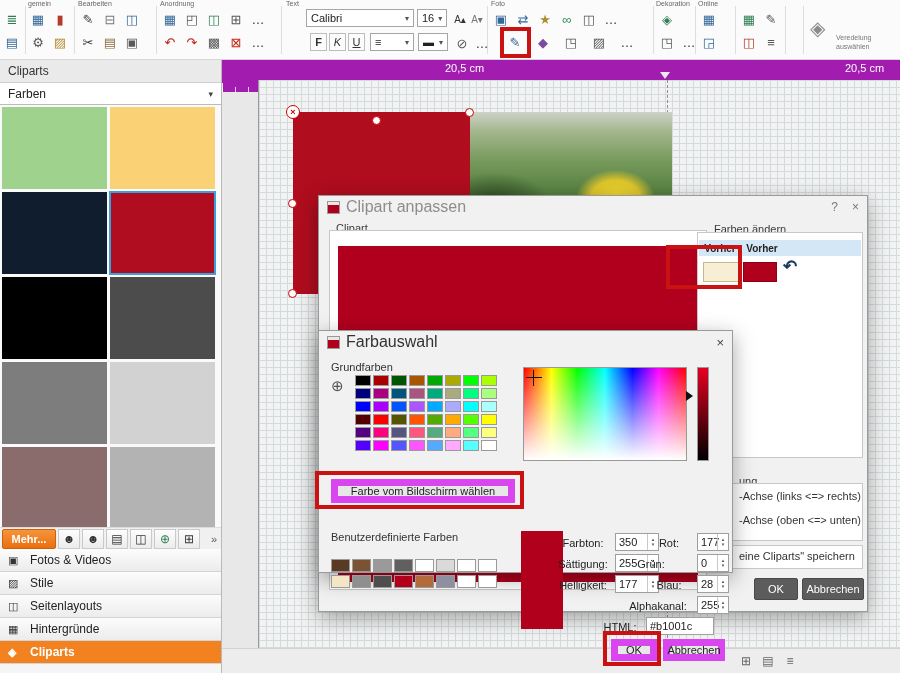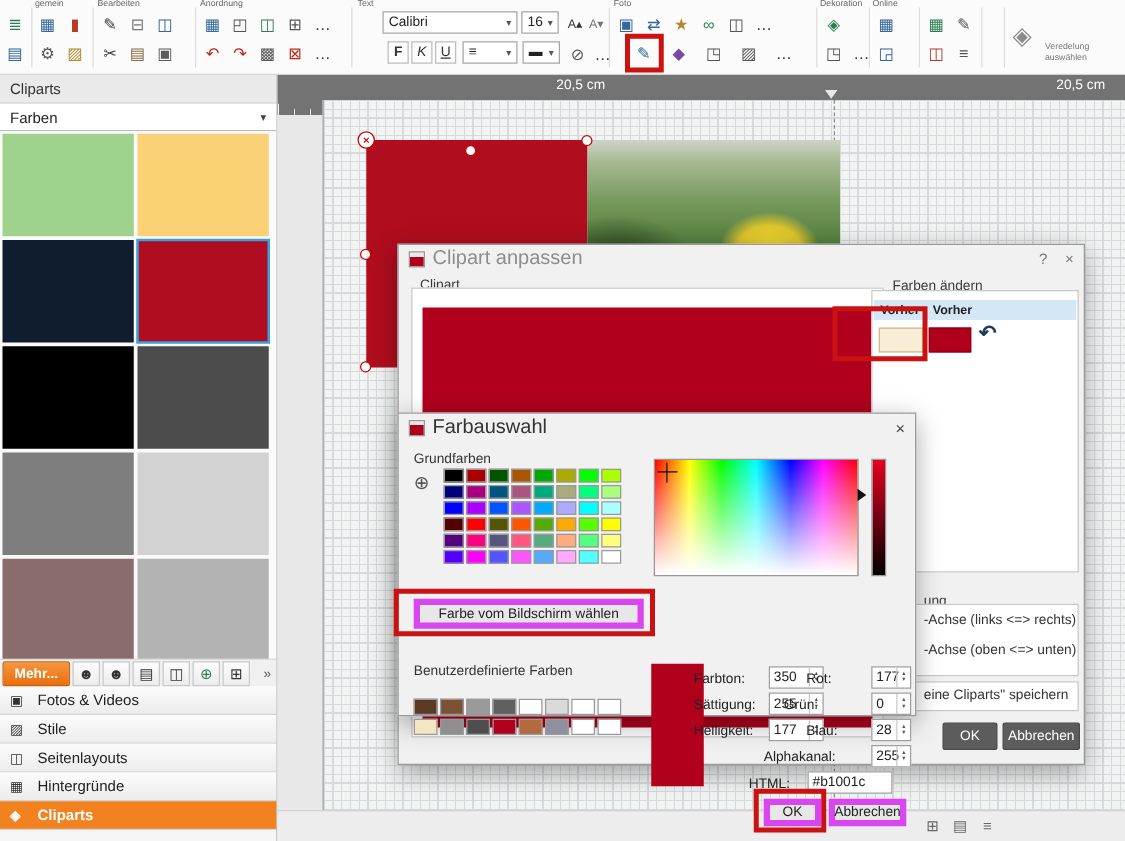--- a/index.html
+++ b/index.html
@@ -28,21 +28,21 @@
 .more-btn{width:54px;height:20px;background:linear-gradient(#f6953c,#e96f10);color:#f
 fff;color:#fff;border:1px solid #d05f08;font-size:11px;font-weight:bold;border-radius:2px}
 .mic{width:22px;height:20px;display:flex;align-items:center;justify-content:center;border:1px solid #c9c9c9;background:linear-gradient(#fdfdfd,#ececec);font-size:12px}
 .more-expand{margin-left:auto;font-size:11px;color:#555;padding-right:2px}
 .nav-item{height:23px;display:flex;align-items:center;gap:8px;padding-left:8px;background:linear-gradient(#fcfcfc,#ececec);border-bottom:1px solid #d3d3d3;font-size:12px;color:#222}
 .nav-item .nav-ic{width:14px;font-size:11px;color:#333}
 .nav-item.active{background:#f2811f;color:#fff;font-weight:bold}
 .nav-item.active .nav-ic{color:#fff}
 
 .main{left:222px;top:60px;width:678px;height:613px;background:#e8e8e8}
-.ruler{position:absolute;left:0;top:0;width:678px;height:32px;background:#737373;color:#fff}
+.ruler{position:absolute;left:0;top:0;width:678px;height:32px;background:#a21caf;color:#fff}
 .ruler-ticks{position:absolute;left:0;bottom:0;width:100%;height:5px;background:repeating-linear-gradient(to right,rgba(255,255,255,.8) 0 1px,transparent 1px 13px)}
 .ruler-ticks-major{position:absolute;left:0;bottom:0;width:100%;height:9px;background:repeating-linear-gradient(to right,rgba(255,255,255,.9) 0 1px,transparent 1px 67px)}
 .ruler-label{position:absolute;top:2px;font-size:11px;color:#fff}
 .fold{position:absolute;left:438px;top:12px;width:0;height:0;border-left:5px solid transparent;border-right:5px solid transparent;border-top:7px solid #e9e9e9}
 .page-grid{position:absolute;left:36px;top:20px;width:642px;height:568px;border-left:1px solid #9a9a9a;background-color:#f2f3f3;background-image:repeating-linear-gradient(to right,#d7dadc 0 1px,transparent 1px 7px),repeating-linear-gradient(to bottom,#d7dadc 0 1px,transparent 1px 7px)}
 .center-line{position:absolute;left:445px;top:20px;height:568px;border-left:1px dashed #8f8f8f;z-index:1}
 .red-shape{position:absolute;left:71px;top:52px;width:177px;height:182px;z-index:2}
 .handle{position:absolute;border-radius:50%;background:#fff;border:1px solid #c00;z-index:3}
 .delete-handle{width:14px;height:14px;display:flex;align-items:center;justify-content:center;color:#c00;font-size:9px;font-weight:bold}
 .photo{position:absolute;left:248px;top:52px;width:202px;height:120px;z-index:2;
@@ -57,32 +57,32 @@
 .dlg-title{position:absolute;left:0;top:0;right:0;height:22px;display:flex;align-items:center;padding:0 8px;gap:6px}
 .dlg-icon{width:13px;height:13px;background:linear-gradient(180deg,#e9e9e9 0 30%,#b1001c 30%);border:1px solid #999}
 .dlg-title-text{font-size:16px}
 .dlg-right{margin-left:auto;display:flex;gap:14px}
 .dlg-btn{font-size:12px;color:#777;cursor:default}
 .grp-label{position:absolute;font-size:11px;color:#3a3a3a;background:#f1f1f1;padding:0 3px;white-space:nowrap}
 .grp-box{position:absolute;background:#fff;border:1px solid #c8c8c8}
 .tbl-head{display:flex;background:#d4e7f6;height:16px;align-items:center}
 .th{display:inline-block;width:42px;text-align:center;font-weight:bold;font-size:10px;color:#222}
 .btn-dark{position:absolute;background:#5c5c5c;color:#fff;font-size:11px;border:1px solid #494949;display:flex;align-items:center;justify-content:center;border-radius:2px}
-.btn-light{position:absolute;background:#e7e7e7;border:5px solid #d946ef;font-size:11px;color:#222;display:flex;align-items:center;justify-content:center}
+.btn-light{position:absolute;background:#e7e7e7;border:7px solid #d946ef;font-size:11px;color:#222;display:flex;align-items:center;justify-content:center}
 .frag{position:absolute;font-size:11px;color:#333;white-space:nowrap}
 .cgrid{position:absolute;display:grid;grid-template-columns:repeat(8,16px);grid-auto-rows:11px;gap:2px}
 .cgrid2{position:absolute;display:grid;grid-template-columns:repeat(8,19px);grid-auto-rows:13px;gap:3px 2px}
 .ccell{width:100%;height:100%;border:1px solid #9a9a9a}
 .gradient{position:absolute;left:204px;top:36px;width:164px;height:94px;border:1px solid #999;
  background:linear-gradient(to bottom,rgba(255,255,255,0) 0%,#ffffff 100%),
  linear-gradient(to right,#f00 0%,#ff0 17%,#0f0 33%,#0ff 50%,#00f 67%,#f0f 83%,#f00 100%)}
 .cross{position:absolute;background:#111}
 .vslider{position:absolute;left:378px;top:36px;width:12px;height:94px;border:1px solid #999;background:linear-gradient(#e50021,#000)}
 .varrow{position:absolute;left:367px;top:60px;width:0;height:0;border-top:5px solid transparent;border-bottom:5px solid transparent;border-left:7px solid #111}
-.flabel{position:absolute;font-size:11px;color:#222;text-align:left;white-space:nowrap}
+.flabel{position:absolute;font-size:11px;color:#222;text-align:center;white-space:nowrap}
 .spin{position:absolute;height:18px;background:#fff;border:1px solid #9f9f9f;font-size:11px;padding:2px 13px 0 3px}
 .updown{position:absolute;right:0;top:0;width:11px;height:100%;border-left:1px solid #c9c9c9;display:flex;flex-direction:column;align-items:center;justify-content:center;font-size:5px;color:#555;line-height:5px}
 .text-field{position:absolute;height:18px;background:#fff;border:1px solid #9f9f9f;font-size:11px;padding:2px 3px 0 3px}
 .reticle{position:absolute;font-size:15px;color:#555}
 
 .annot{position:absolute;border:4px solid #cb1212;z-index:60;pointer-events:none}
 </style>
 </head>
 <body>
 

